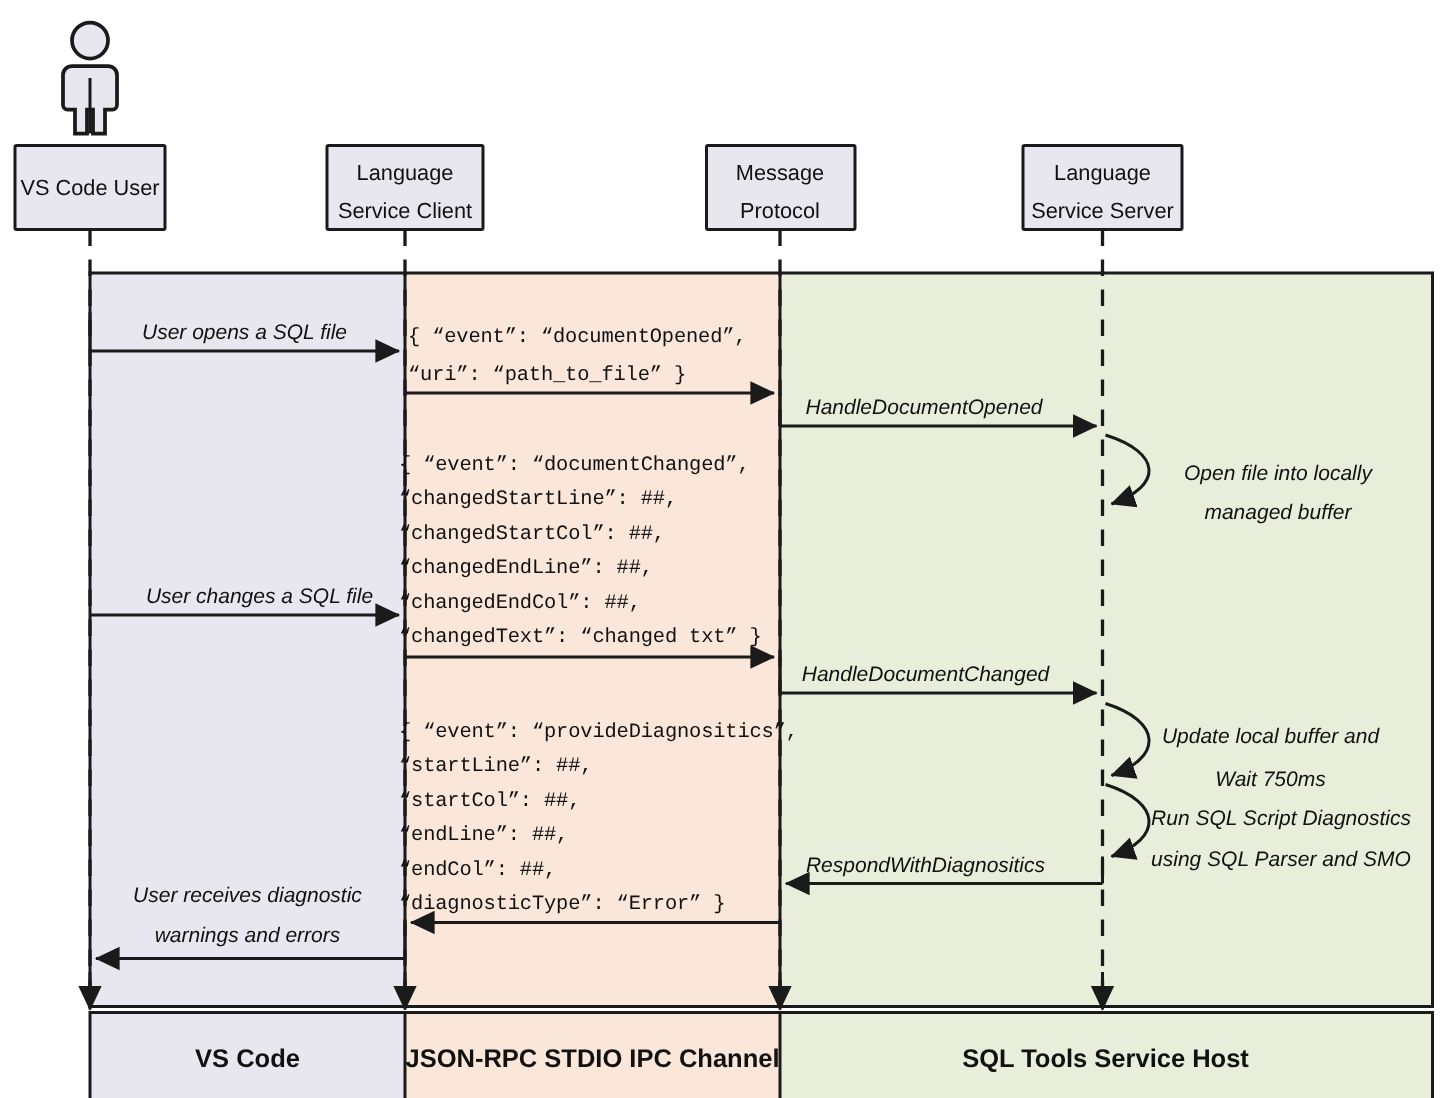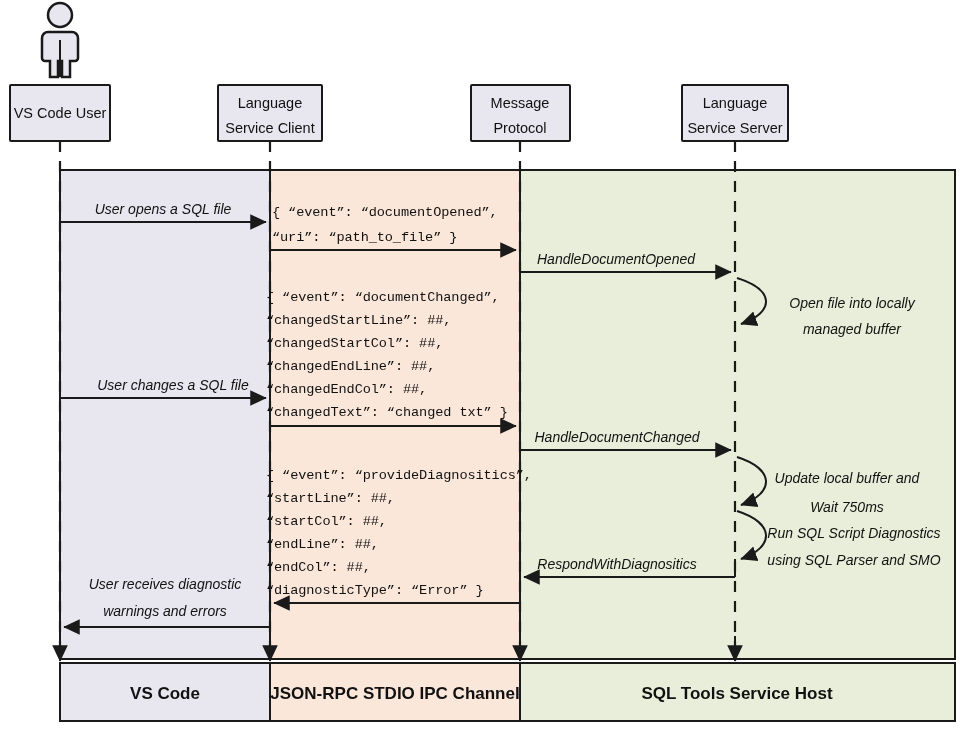--- a/index.html
+++ b/index.html
@@ -1,18 +1,18 @@
 <!DOCTYPE html>
 <html><head>
 <meta charset="utf-8">
 <style>
   html,body{margin:0;padding:0;background:#ffffff;}
   body{width:962px;height:732px;overflow:hidden;
        font-family:"Liberation Sans", sans-serif;}
-  #stage{position:relative;width:962px;height:568px;}
+  #stage{position:relative;width:962px;height:568px;margin-top:12px;}
   svg#diagram{position:absolute;left:0;top:0;width:962px;height:732px;}
 
   .lifeline-box{fill:#e8e6ef;stroke:#1a1a1a;stroke-width:2;}
   .actor-fill{fill:#e8e6ef;stroke:#1a1a1a;stroke-width:2.5;}
   .band-vscode{fill:#e8e6ef;stroke:none;}
   .band-ipc{fill:#fae7da;stroke:none;}
   .band-host{fill:#e9eeda;stroke:none;}
   .band-outline{fill:none;stroke:#1a1a1a;stroke-width:2;}
   .divider{stroke:#1a1a1a;stroke-width:2;}
   .lifeline{stroke:#1a1a1a;stroke-width:2.2;stroke-dasharray:11 9;fill:none;}

